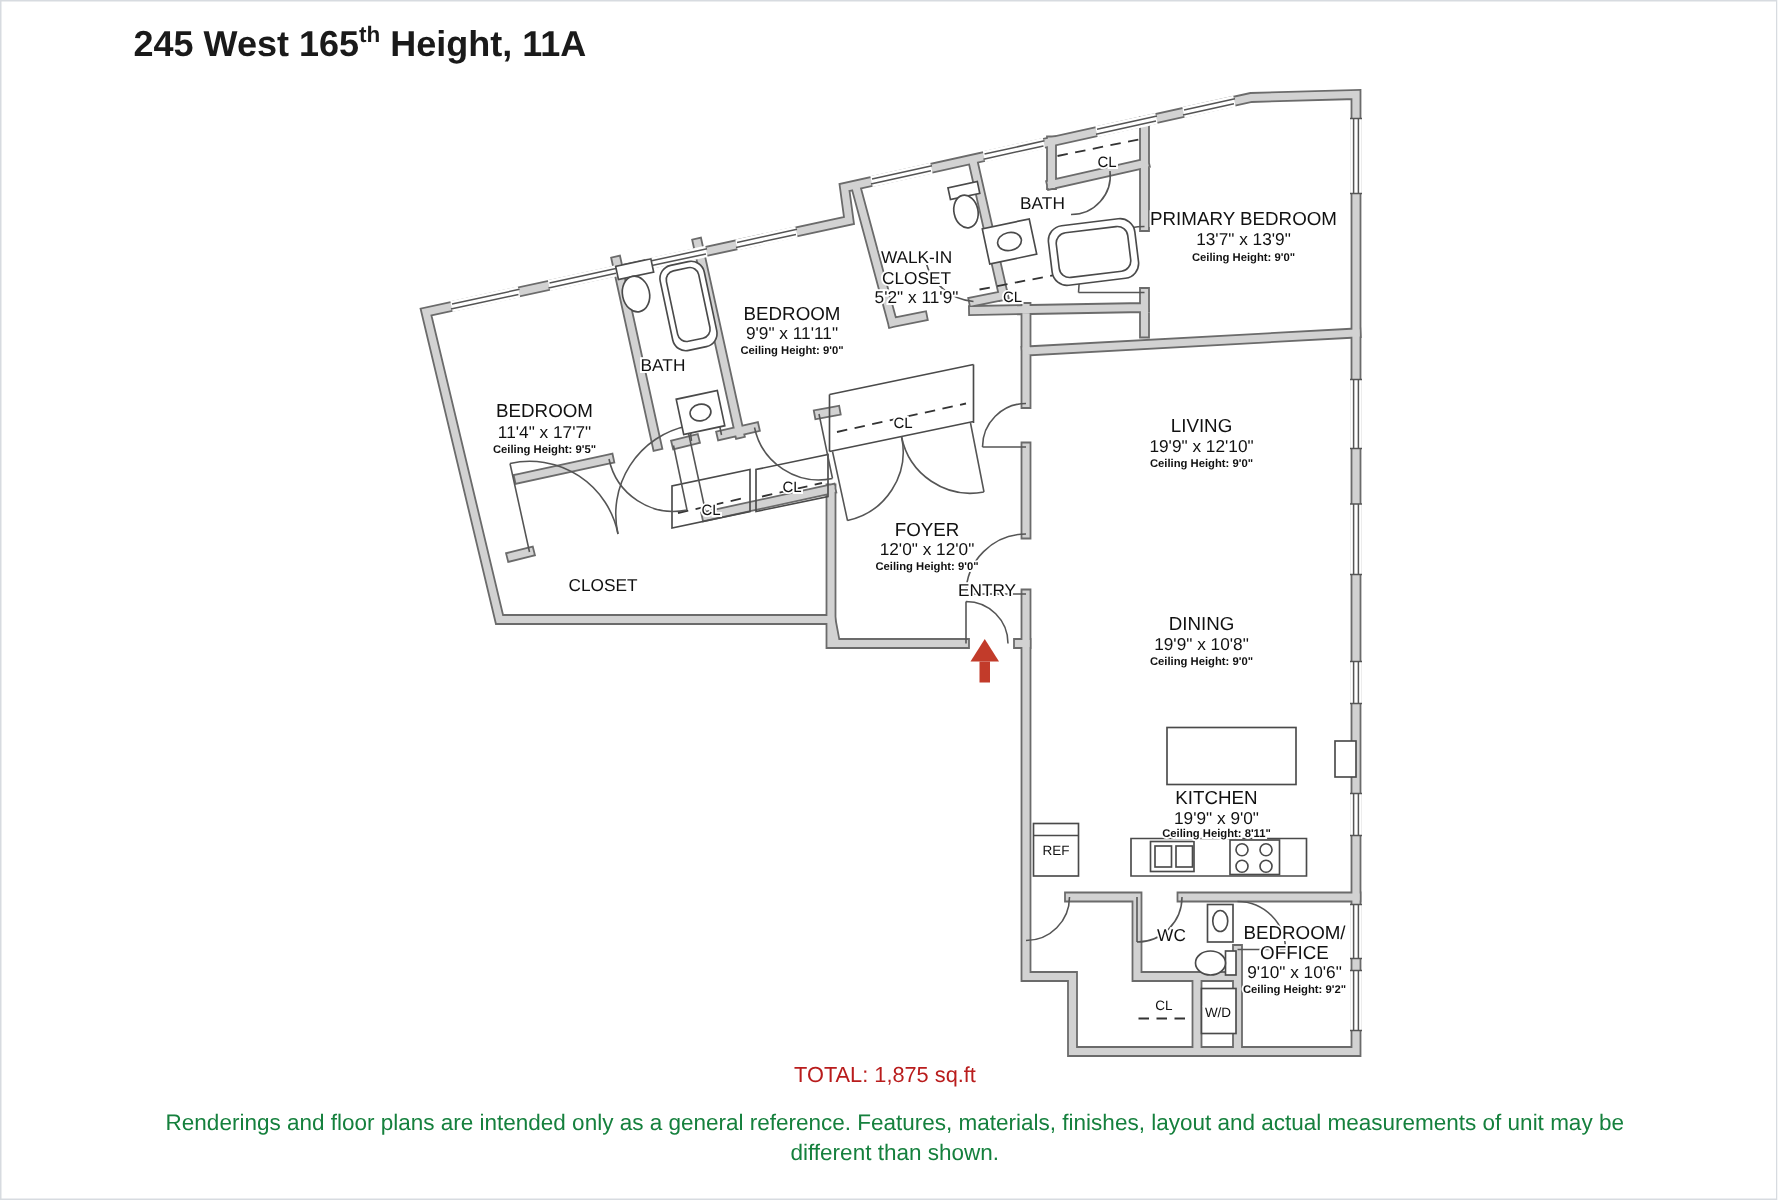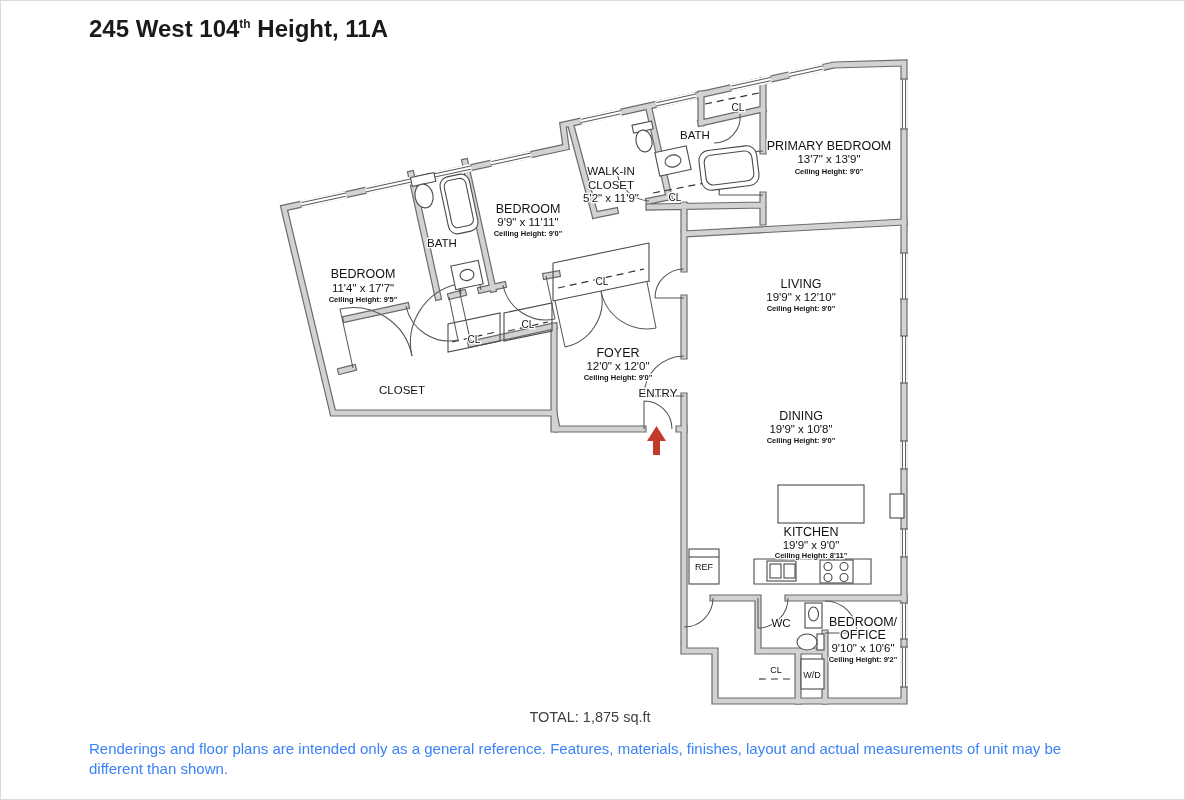--- a/index.html
+++ b/index.html
@@ -1,24 +1,24 @@
 <!DOCTYPE html>
 <html><head>
 <meta charset="utf-8">
 <style>
   html,body{margin:0;padding:0;background:#fff;}
   .page{position:relative;width:1185px;height:800px;background:#fff;overflow:hidden;
         font-family:"Liberation Sans",sans-serif;border:1px solid #d7dbe0;box-sizing:border-box;}
   .title{position:absolute;left:88px;top:14px;font-size:24px;font-weight:bold;color:#1a1a1a;}
-  .title sup{font-size:12px;margin-top:15px;}
+  .title sup{font-size:15px;margin-top:15px;}
   .plan-svg{position:absolute;left:0;top:0;}
   .total-line{position:absolute;left:589px;top:708px;transform:translateX(-50%);
-              font-size:14.5px;color:#404040;}
+              font-size:14.5px;color:#b91c1c;}
   .disclaimer{position:absolute;left:88px;top:738px;width:1015px;font-size:15px;
-              line-height:1.35;color:#3b82f6;}
+              line-height:1.35;color:#15803d;text-align:center;}
   
   .wall-dark{fill:none;stroke:#6b6b6b;stroke-width:7.2;stroke-linecap:square;stroke-linejoin:miter;}
   .wall-lite{fill:none;stroke:#d2d2d2;stroke-width:4.8;stroke-linecap:square;stroke-linejoin:miter;}
   .thin{fill:none;stroke:#4a4a4a;stroke-width:1.1;}
   .fix{fill:#fff;stroke:#4a4a4a;stroke-width:1.1;}
   .dash{fill:none;stroke:#333;stroke-width:1.2;stroke-dasharray:7 5;}
   .arc{fill:none;stroke:#555;stroke-width:1.05;}
   .win-erase{fill:none;stroke:#ffffff;stroke-width:7.6;}
   .win-line{fill:none;stroke:#555;stroke-width:1;}
   text{fill:#111;paint-order:stroke;stroke:#ffffff;stroke-width:2.5px;
@@ -28,21 +28,21 @@
   .t-ceil{font-size:7.5px;font-weight:bold;text-anchor:middle;}
   .t-small{font-size:10px;text-anchor:middle;}
   .t-tiny{font-size:9px;text-anchor:middle;}
   .t-room{font-size:11.5px;text-anchor:middle;}
 </style>
 </head>
 <body>
 
 <div class="page">
 
-  <div class="title"><span>245 West 104</span><sup>th</sup><span> Height, 11A</span></div>
+  <div class="title"><span>245 West 165</span><sup>th</sup><span> Height, 11A</span></div>
 
   <svg class="plan-svg" width="1185" height="800" viewBox="0 0 1185 800">
 
     <g>
 
       <path class="wall-dark" d="M 678,428 L 683,428 L 683,650 L 714,650 L 714,700 L 903,700 L 903,62 L 833,64 L 562,124 L 565,146 L 283,207 L 332,412 L 553,412 L 556,428 L 642,428"></path>
 
       <path class="wall-dark" d="M 410,173 L 437,296
            M 464,161 L 492,288
            M 570,125 L 594,214

